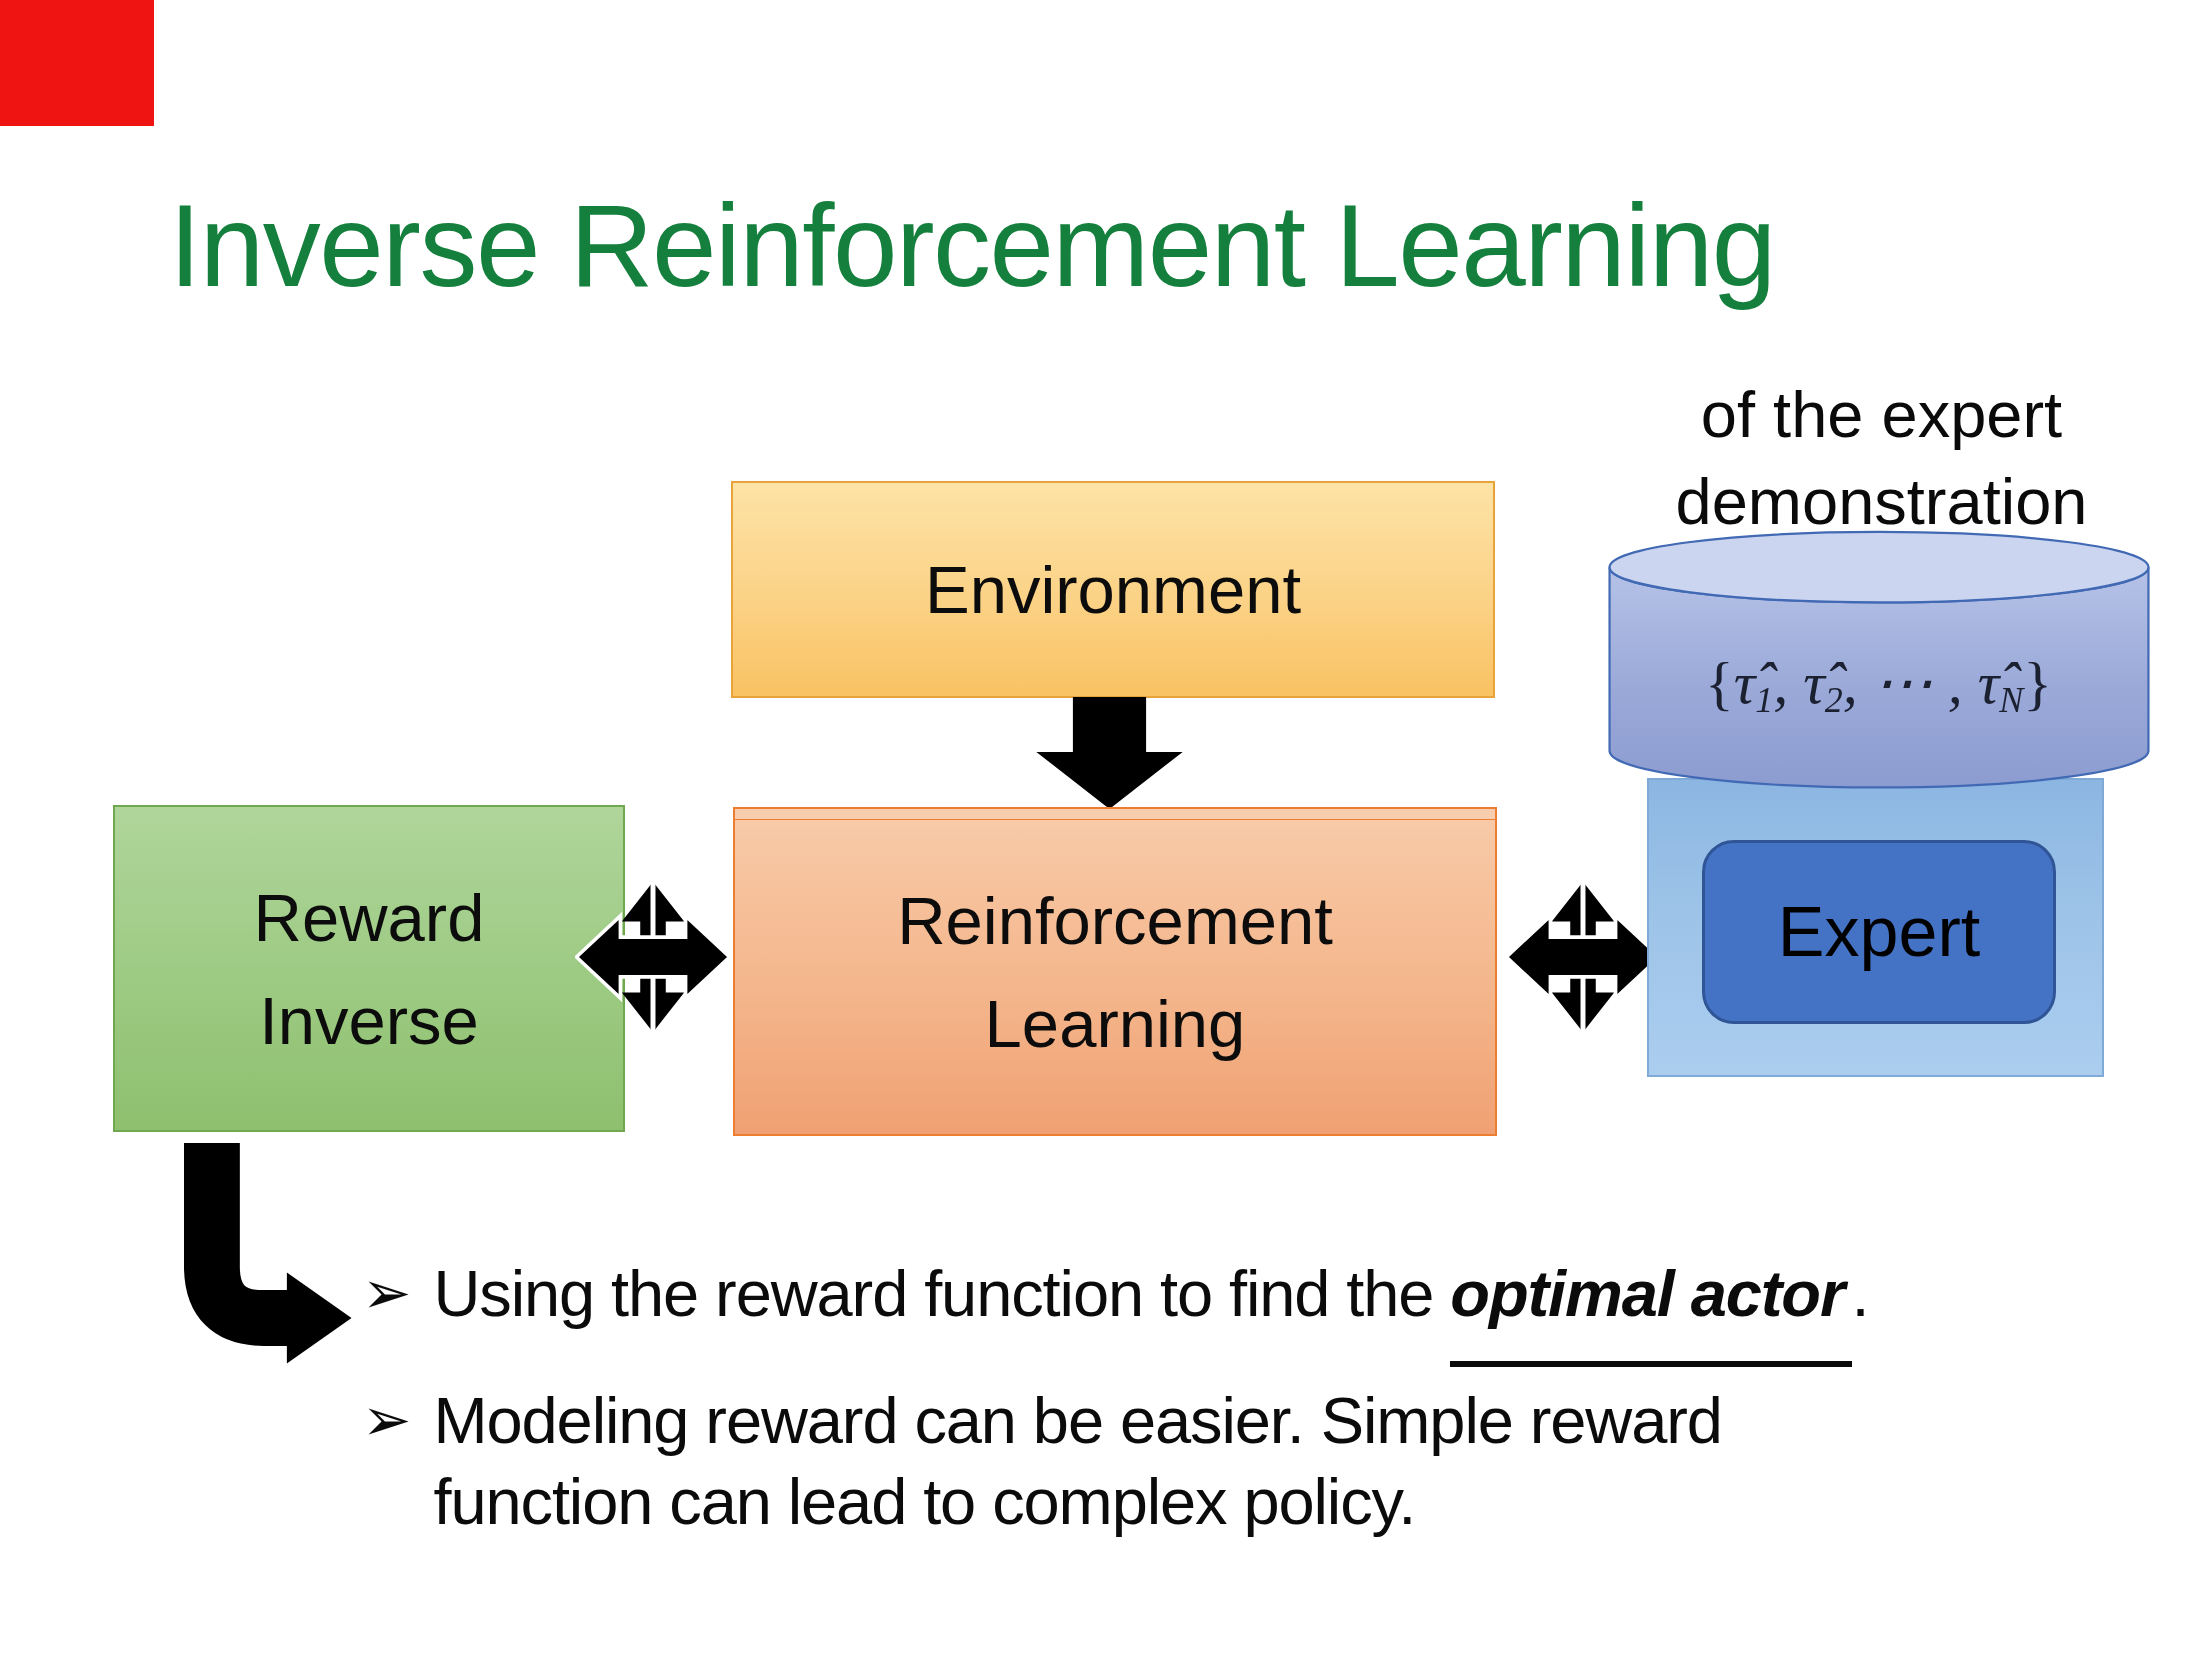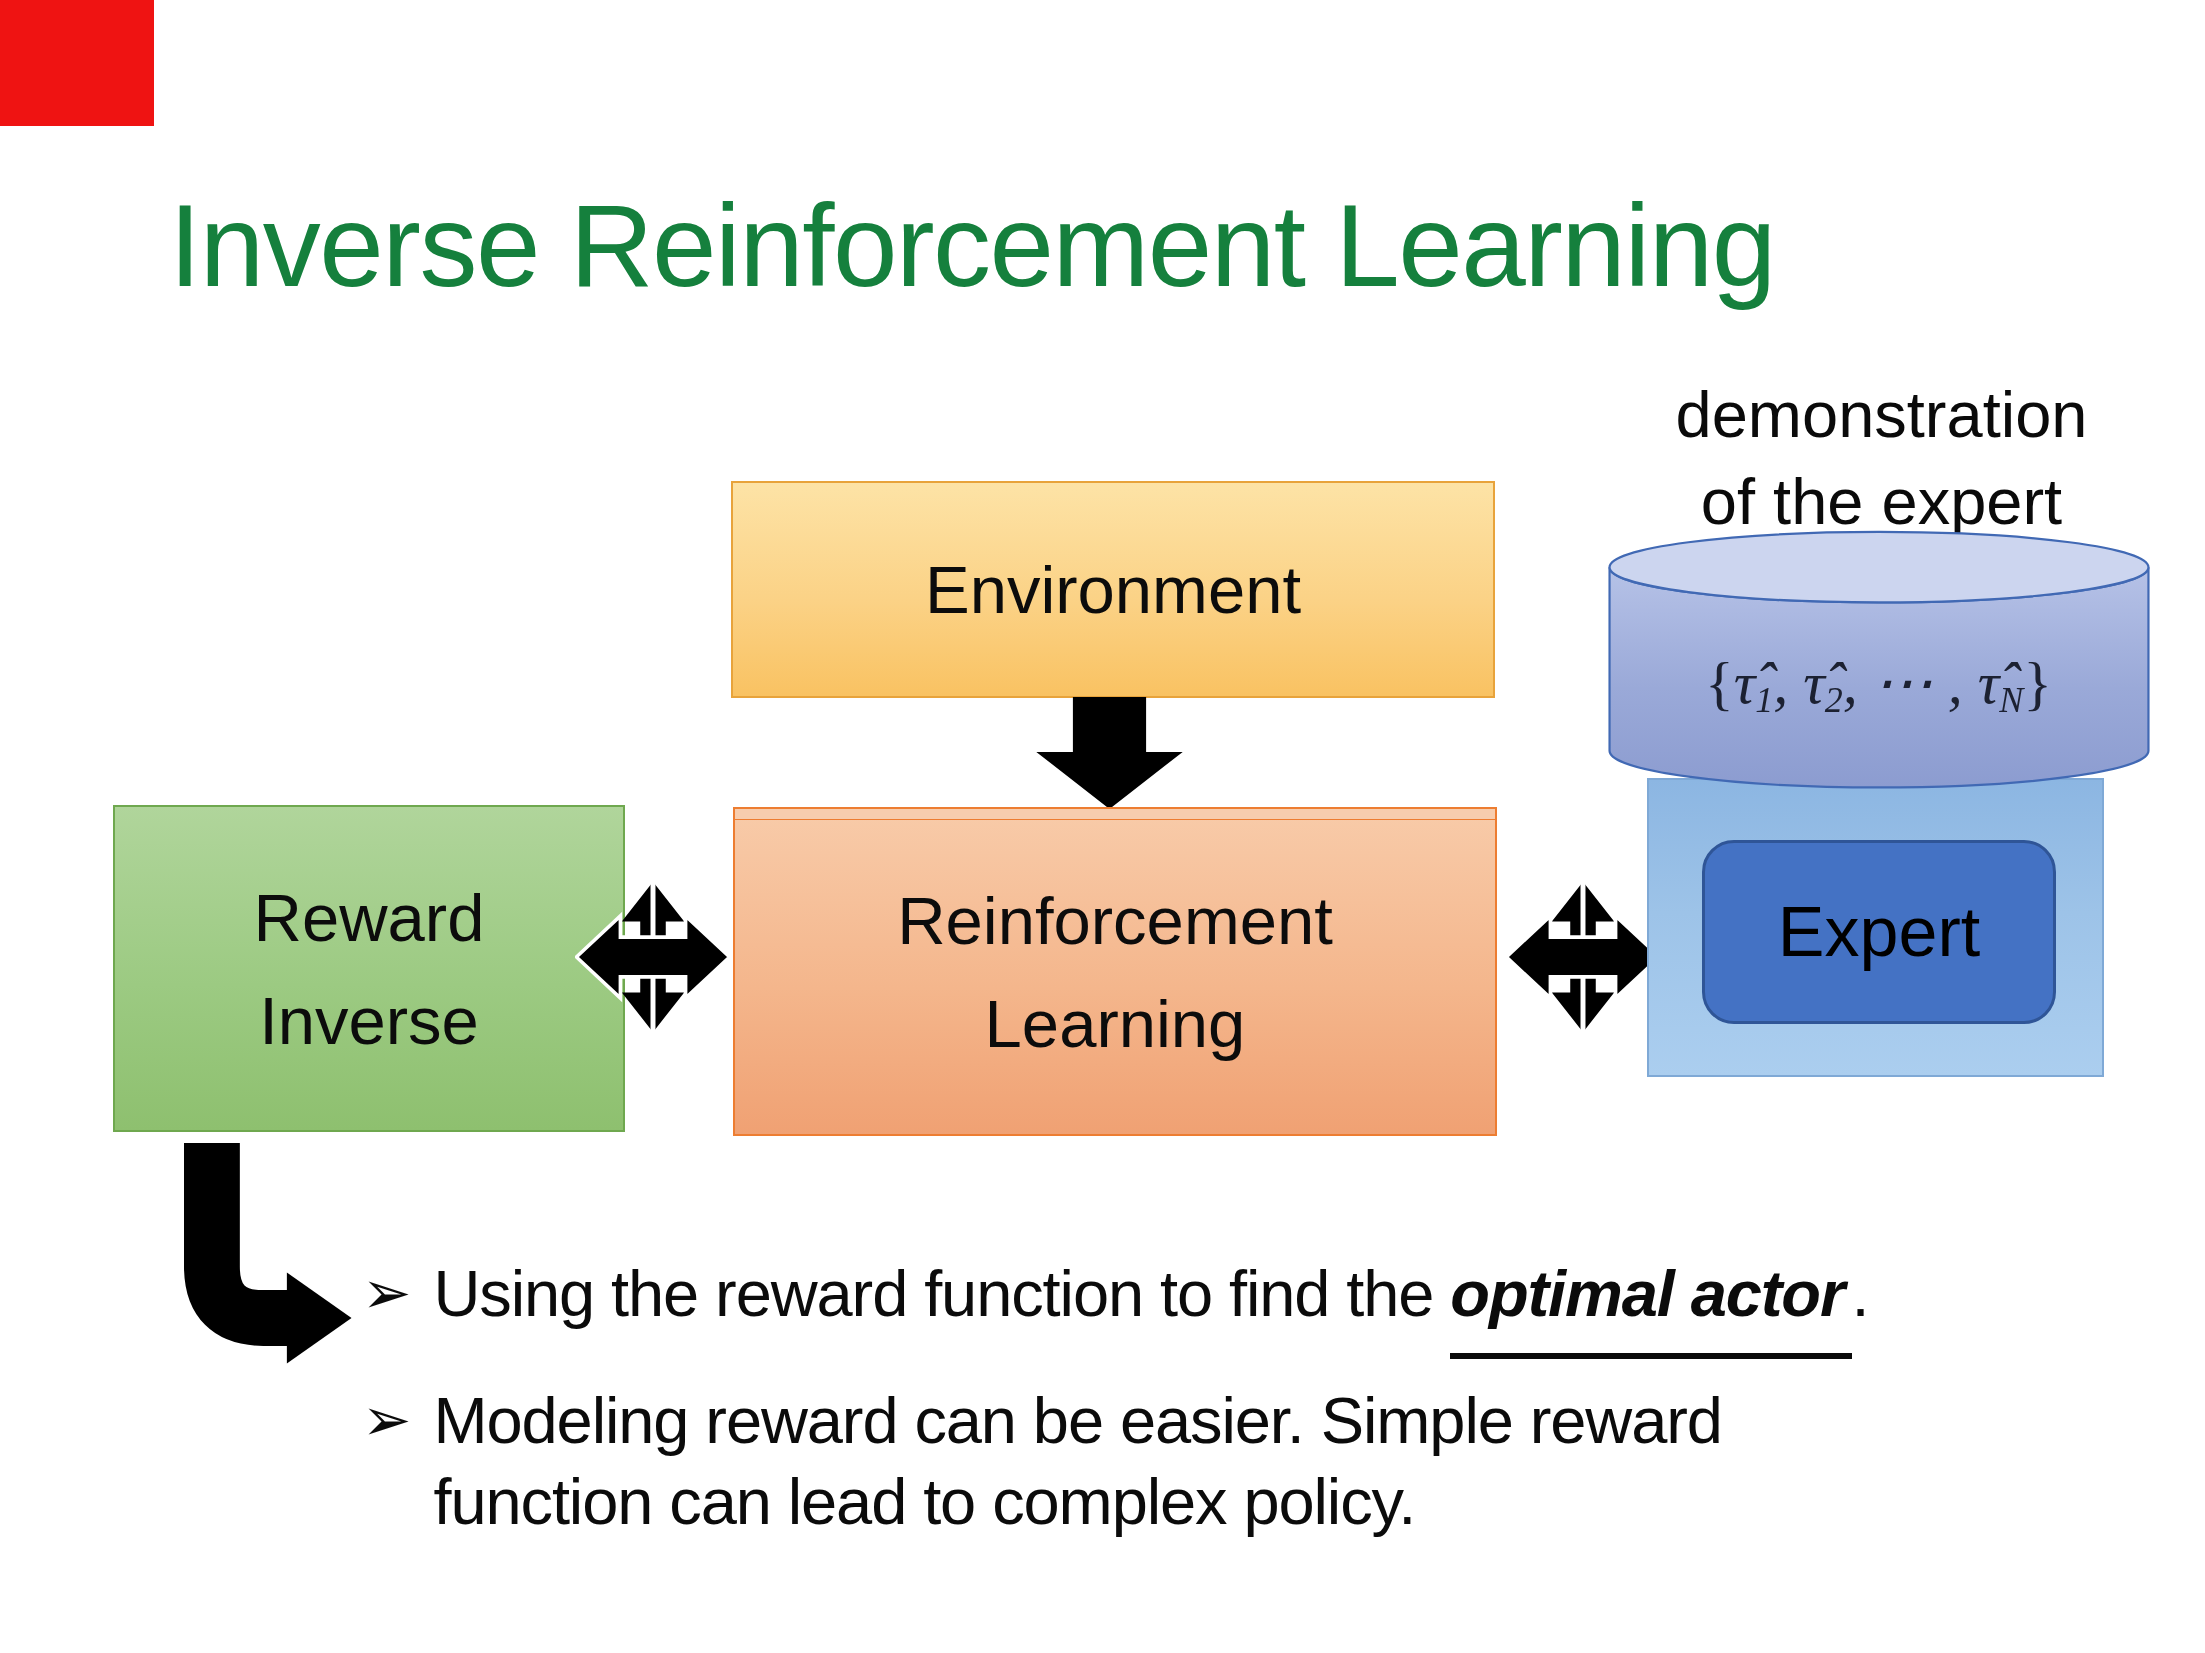--- a/index.html
+++ b/index.html
@@ -78,33 +78,33 @@
   .bent-arrow{left:184px;top:1143px;width:169px;height:228px;}
 
   
   .bullet{display:flex;align-items:flex-start;color:#0b0b0b;}
   .bullet .marker{font-size:59px;line-height:81px;margin-right:22px;}
   .bullet .btext{font-size:65px;line-height:81px;letter-spacing:-1.1px;}
   .bullet1{left:362px;top:1253px;width:1801px;white-space:nowrap;}
   .bullet2{left:362px;top:1380px;width:1801px;}
   .em-underline{
     font-weight:bold;font-style:italic;display:inline-block;
-    border-bottom:6.6px solid #0b0b0b;padding-bottom:19px;padding-right:7.4px;
+    border-bottom:6.6px solid #0b0b0b;padding-bottom:27px;padding-right:7.4px;
   }
 </style>
 </head>
 <body>
 
 <div class="abs red-marker"></div>
 
 <div class="abs title">Inverse Reinforcement Learning</div>
 
 <div class="abs demo-note">
+  <div>of the expert</div>
   <div>demonstration</div>
-  <div>of the expert</div>
 </div>
 
 <div class="abs dbox env-box">
   <div>Environment</div>
 </div>
 
 <svg class="abs down-arrow" viewBox="0 0 200 153">
   <polygon points="50,0 150,0 150,75 200,75 100,153 0,75 50,75" fill="#000000"></polygon>
 </svg>
 

